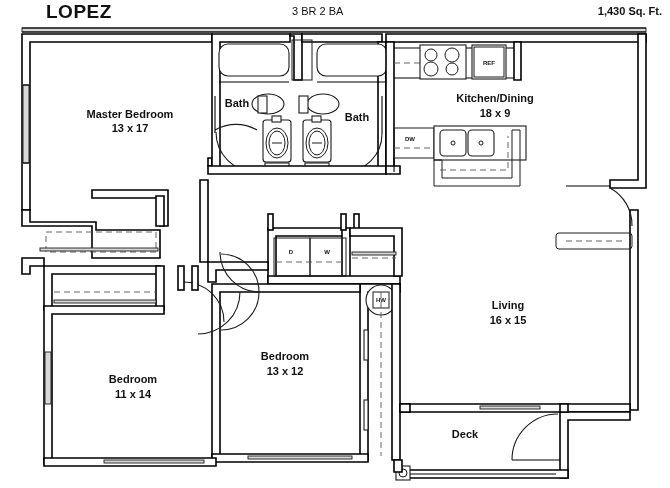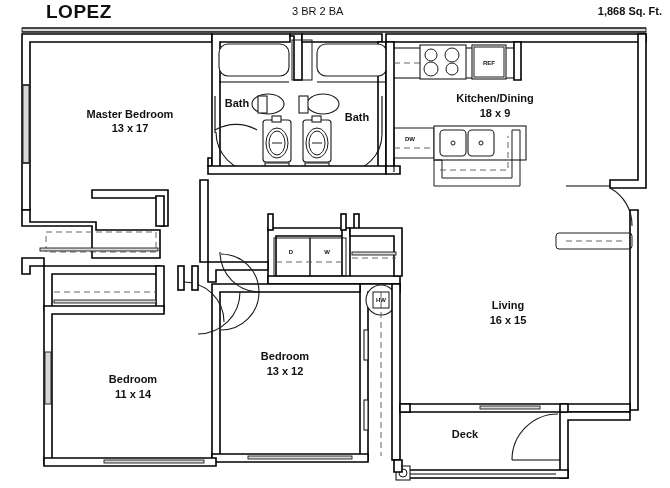--- a/index.html
+++ b/index.html
@@ -88,21 +88,21 @@
   .win { fill: #d8d8d8; stroke: #1a1a1a; stroke-width: 0.9; }
 </style>
 </head>
 <body>
 
 <div id="plan-root">
 
   <div class="hdr">
     <div class="hdr-title">LOPEZ</div>
     <div class="hdr-beds">3 BR 2 BA</div>
-    <div class="hdr-sqft">1,868 Sq. Ft.</div>
+    <div class="hdr-sqft">1,430 Sq. Ft.</div>
   </div>
 
   <svg id="plan" width="670" height="488" viewBox="0 0 670 488">
 
     <g>
       <rect class="win" x="22" y="28" width="624" height="4"></rect>
       <line class="wall-thin" x1="22" y1="28" x2="646" y2="28"></line>
       <line class="wall-thin" x1="22" y1="32" x2="646" y2="32"></line>
     </g>
 

